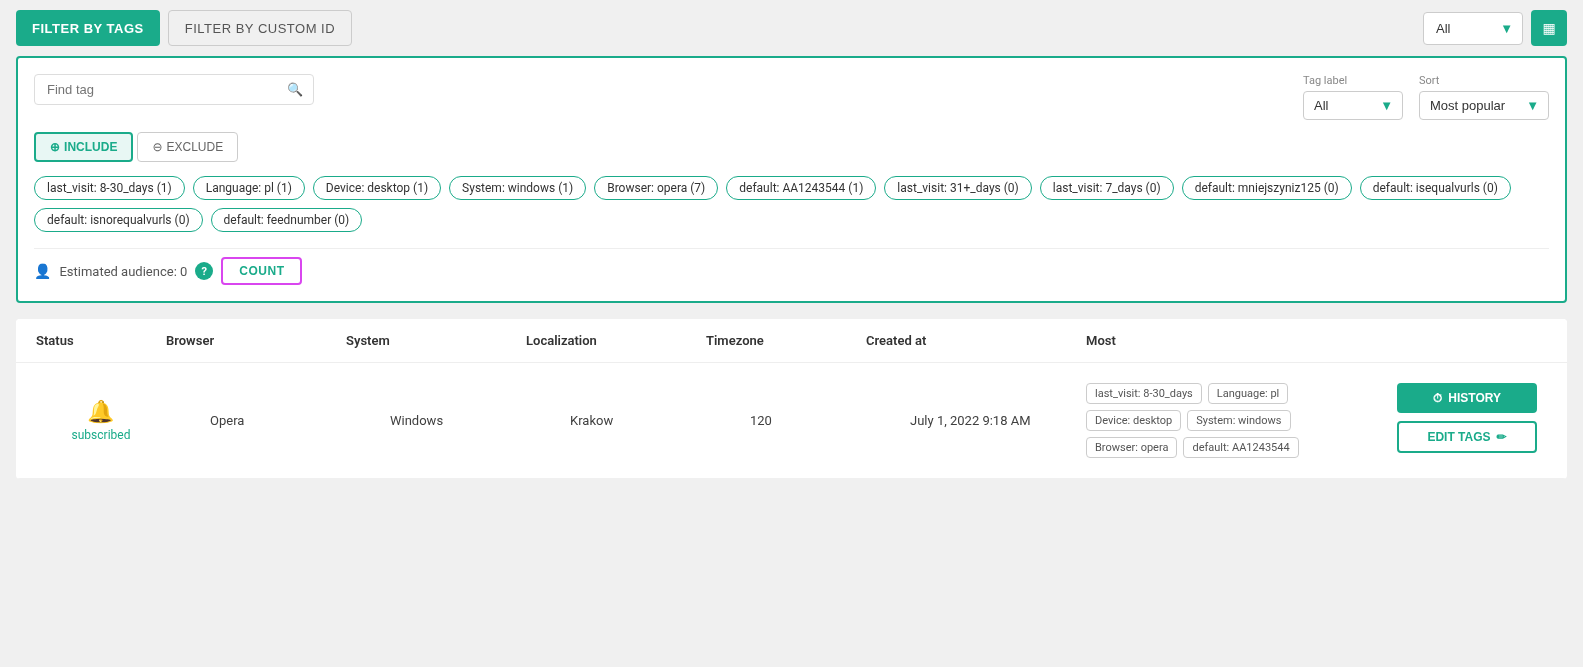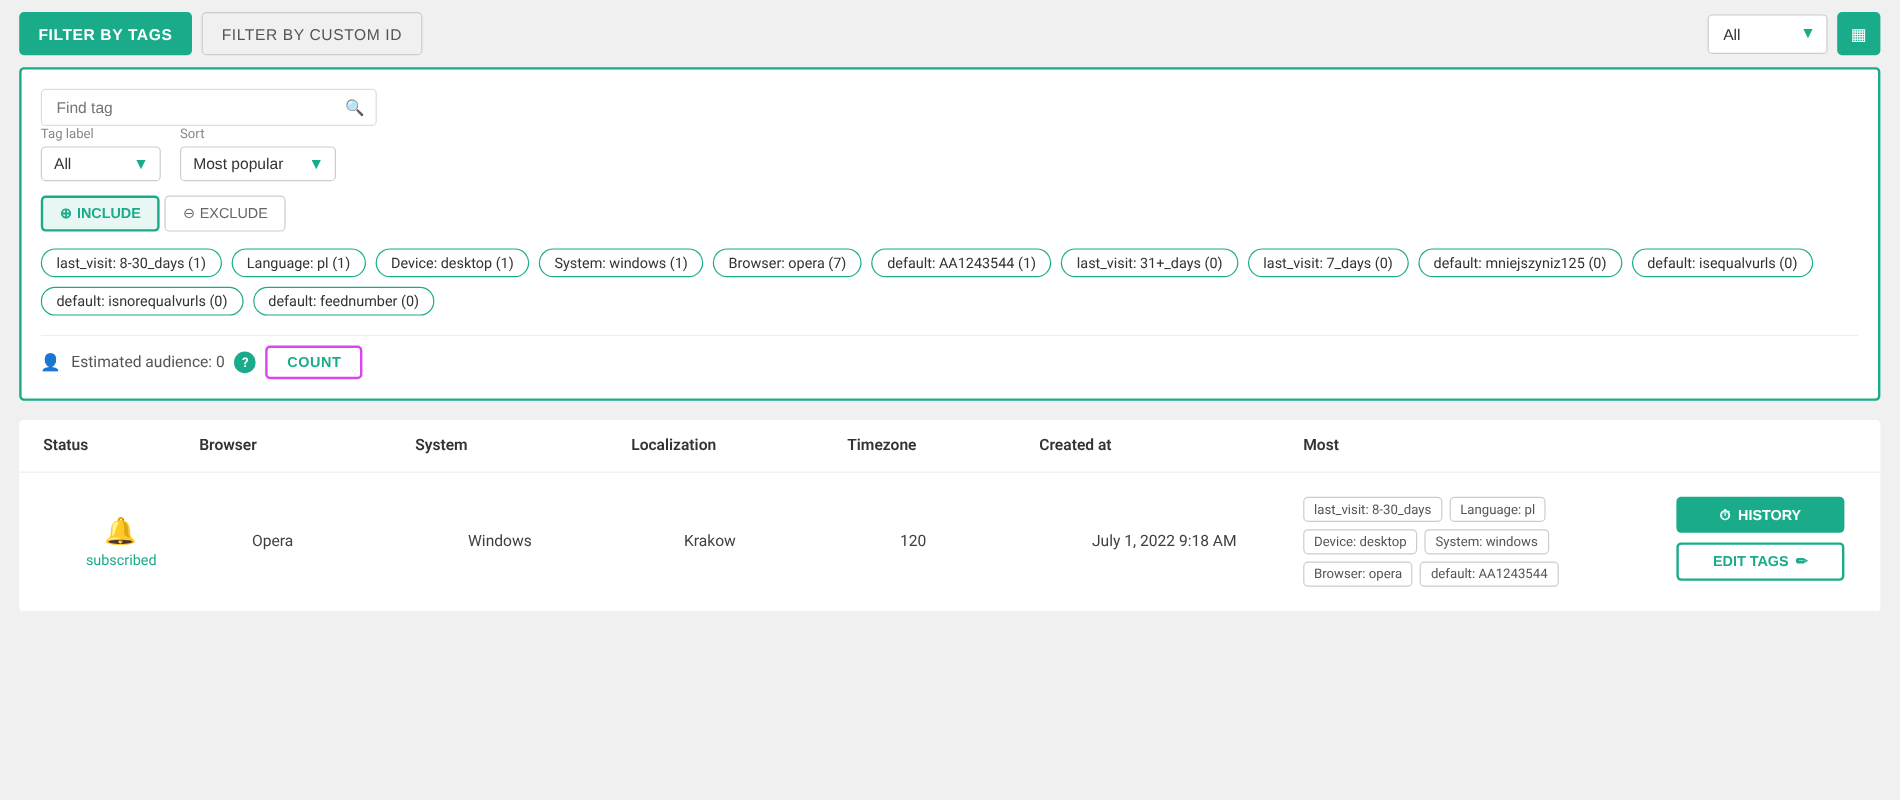--- a/index.html
+++ b/index.html
@@ -85,21 +85,20 @@
       border: 2px solid #1aab8a;
       border-radius: 4px;
       margin: 0 16px 16px 16px;
       padding: 16px;
     }
     .filter-panel-top {
       display: flex;
       align-items: flex-start;
       justify-content: space-between;
       margin-bottom: 12px;
-      flex-direction: column;
     }
     .search-wrapper {
       position: relative;
       display: inline-flex;
       align-items: center;
     }
     .search-input {
       border: 1px solid #ddd;
       border-radius: 4px;
       padding: 7px 36px 7px 12px;

